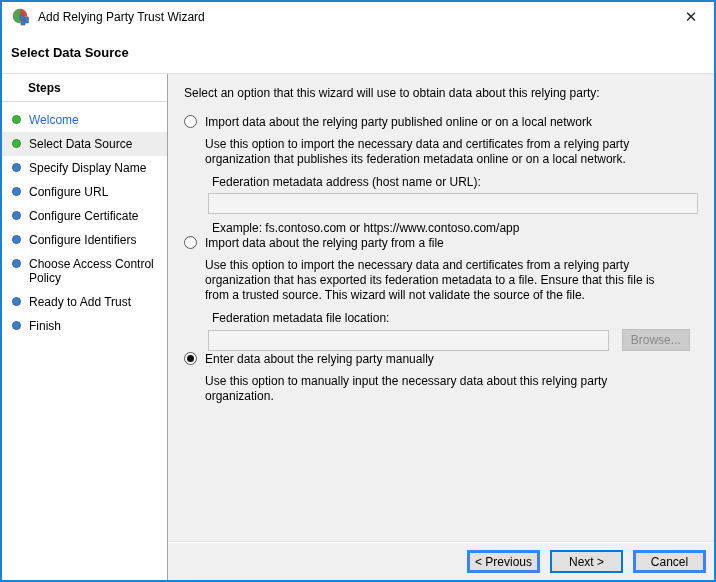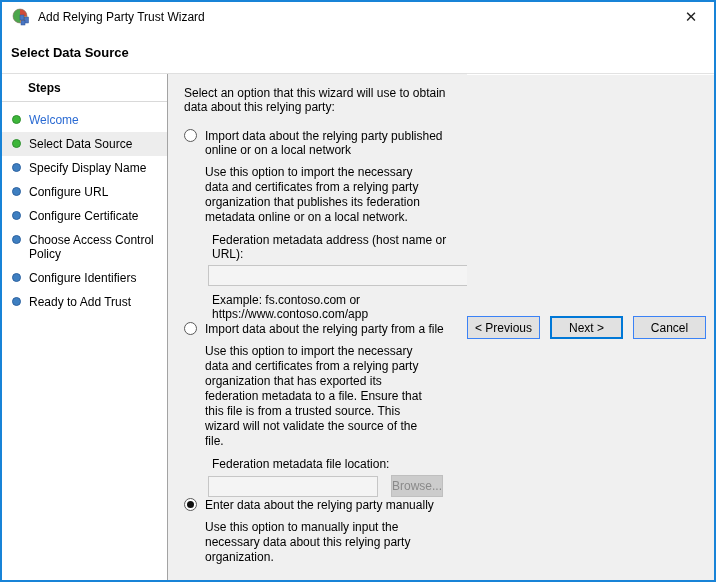--- a/index.html
+++ b/index.html
@@ -66,21 +66,21 @@
     width: 9px; height: 9px; border-radius: 50%;
     margin: 2px 8px 0 0; flex: 0 0 9px;
   }
   .bullet.green { background: #3db639; border: 1px solid #2f8f2f; }
   .bullet.blue  { background: #3e7fc1; border: 1px solid #2d62a0; }
   .step-label { flex: 1; }
   .step.visited .step-label { color: #2b6bd3; }
 
   .main {
     flex: 1; background: #f0f0f0;
-    display: flex; flex-direction: row; min-width: 0;
+    display: flex; flex-direction: column; min-width: 0;
   }
   .content { flex: 1; padding: 12px 16px 0 16px; overflow: hidden; }
 
   .instruction { margin-bottom: 14px; }
 
   .option-row { display: flex; align-items: flex-start; }
   .radio {
     width: 13px; height: 13px; border-radius: 50%;
     border: 1px solid #5a5a5a; background: #fff;
     margin: 1px 8px 0 0; flex: 0 0 13px;
@@ -121,21 +121,21 @@
   
   .footer {
     flex: 0 0 38px;
     border-top: 1px solid #ffffff;
     box-shadow: 0 -1px 0 #e2e2e2;
     display: flex; align-items: center; justify-content: flex-end;
     gap: 10px; padding-right: 8px;
   }
   .btn {
     min-width: 73px; height: 23px;
-    background: #e1e1e1; border: 1px solid #3b82f6;
+    background: #e1e1e1; border: 3px solid #3b82f6;
     font-family: "Liberation Sans", "DejaVu Sans", sans-serif;
     font-size: 12px; color: #000;
   }
   .btn.focused { border: 2px solid #0078d7; }
 </style>
 </head>
 <body>
 
 <div class="window">
 
@@ -179,29 +179,33 @@
         <div class="step">
           <span class="bullet blue"></span>
           <span class="step-label">Configure URL</span>
         </div>
         <div class="step">
           <span class="bullet blue"></span>
           <span class="step-label">Configure Certificate</span>
         </div>
         <div class="step">
           <span class="bullet blue"></span>
+          <span class="step-label">Configure Identifiers</span>
+        </div>
+        <div class="step">
+          <span class="bullet blue"></span>
           <span class="step-label">Choose Access Control Policy</span>
         </div>
         <div class="step">
           <span class="bullet blue"></span>
-          <span class="step-label">Configure Identifiers</span>
-        </div>
-        <div class="step">
-          <span class="bullet blue"></span>
           <span class="step-label">Ready to Add Trust</span>
+        </div>
+        <div class="step">
+          <span class="bullet blue"></span>
+          <span class="step-label">Finish</span>
         </div>
       </div>
     </div>
 
     <div class="main">
       <div class="content">
         <div class="instruction">Select an option that this wizard will use to obtain data about this relying party:</div>
 
         <div class="option-row">
           <span class="radio"></span>

